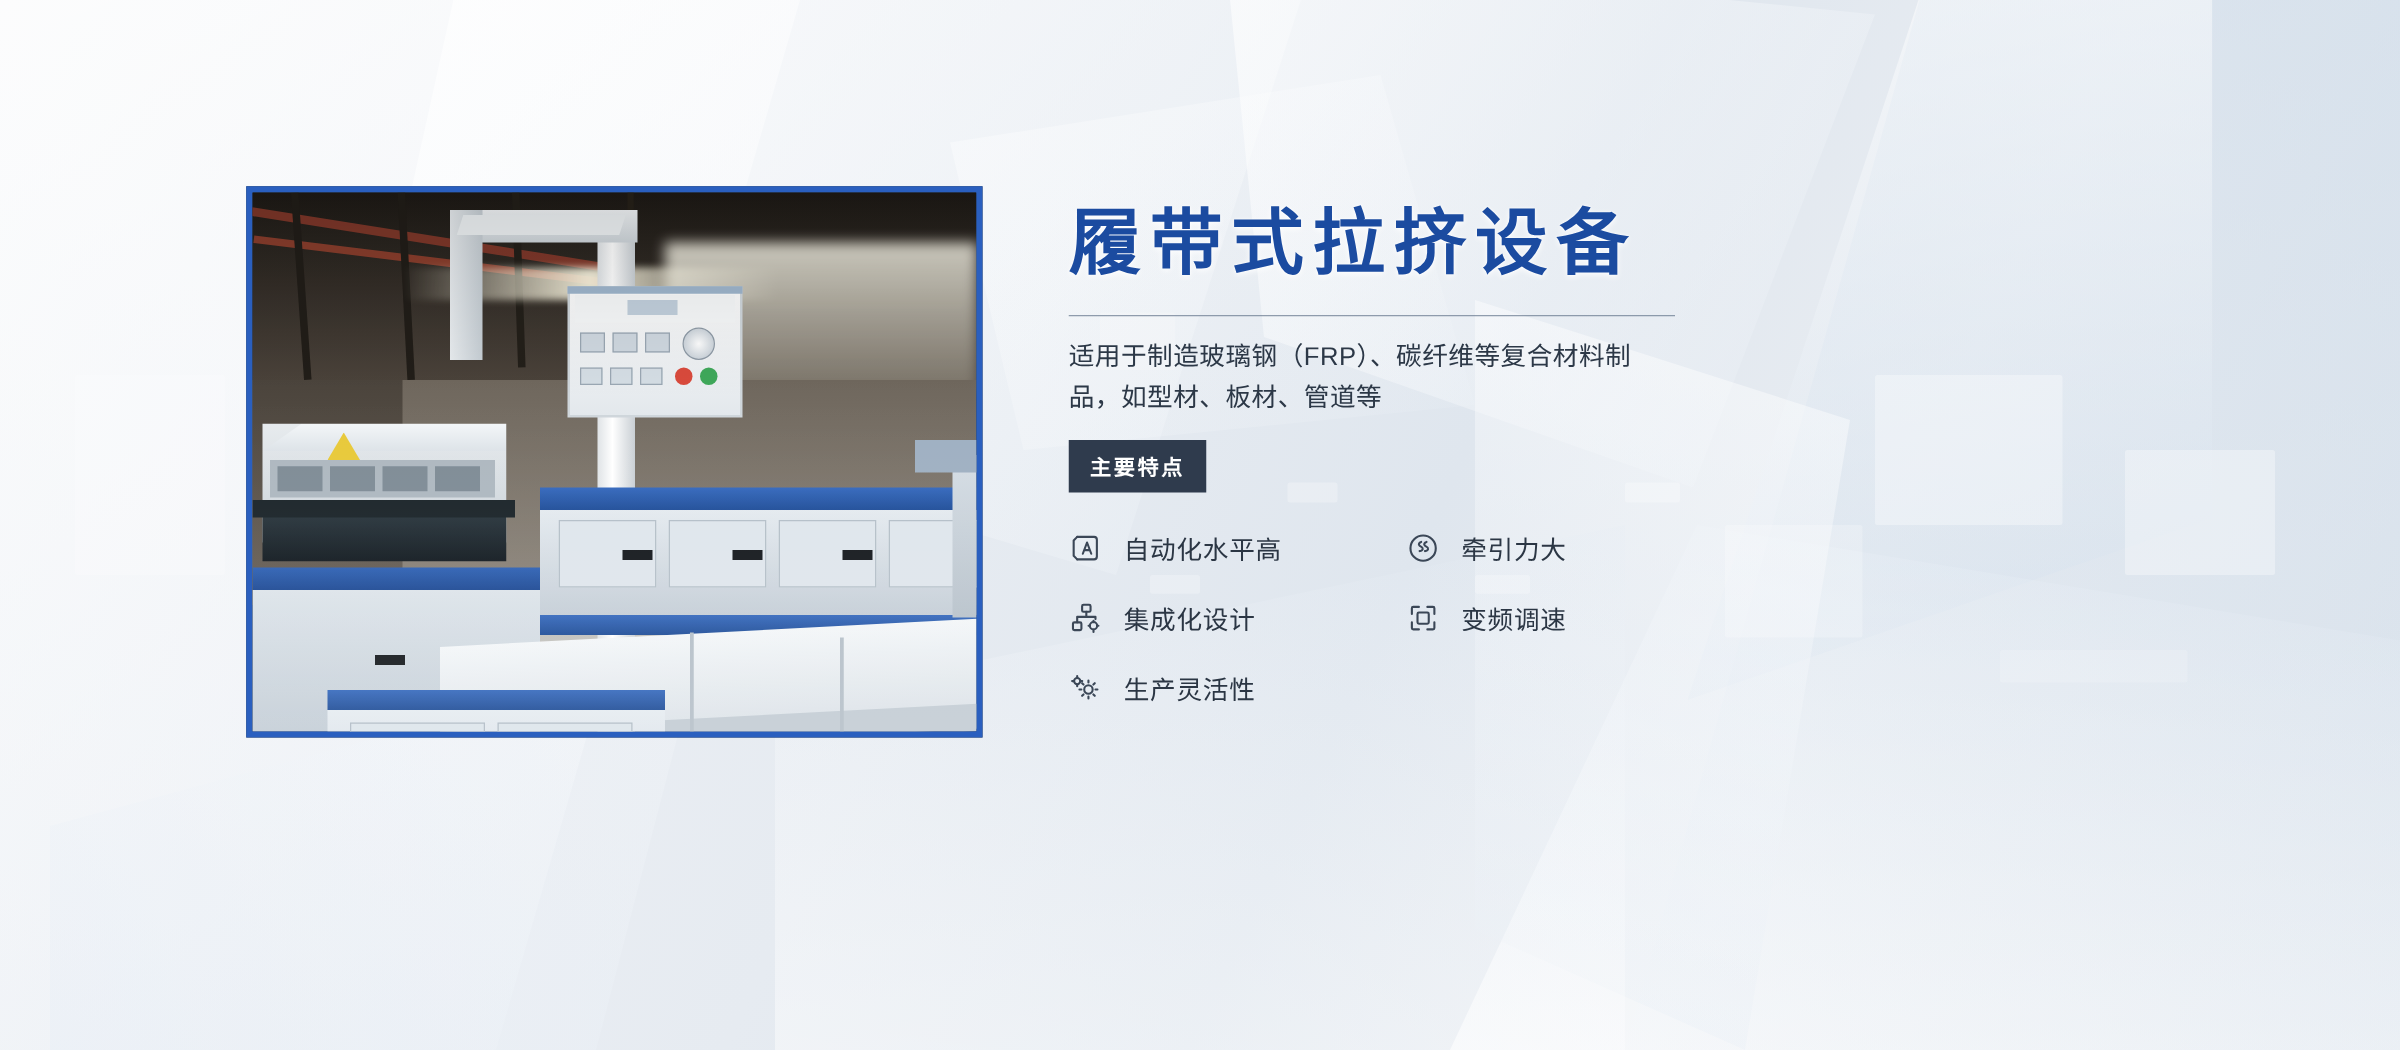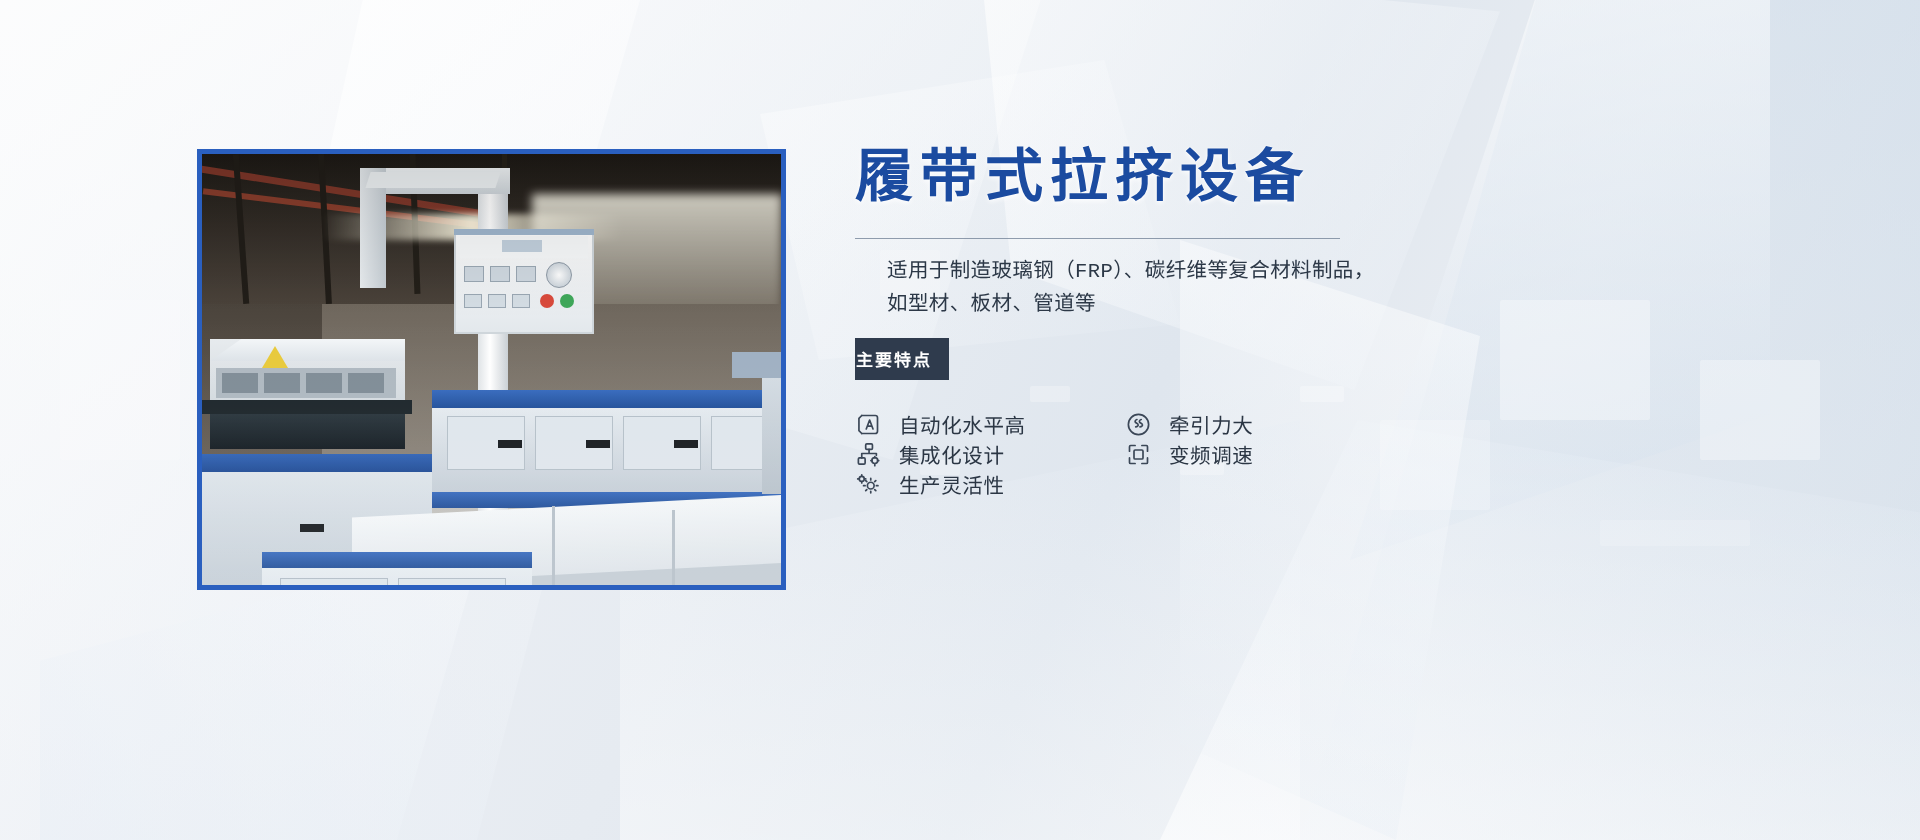--- a/index.html
+++ b/index.html
@@ -55,45 +55,44 @@
   
   #photo-frame {
     position:absolute; left:197px; top:149px; width:589px; height:441px;
     border:5px solid #2a5fbf; background:#1d2a33; overflow:hidden;
   }
   #photo { position:absolute; inset:0; }
 
   .ph { position:absolute; }
 
   
-  #content { position:absolute; left:855px; top:150px; width:500px;font-family:Liberation Mono, monospace; }
+  #content { position:absolute; left:855px; top:164px; width:500px; }
 
   #hero-title {
     font-size:58px; font-weight:bold; color:#1b4ba0;
     letter-spacing:7px; line-height:1.08; white-space:nowrap;
     text-shadow:0 2px 5px rgba(255,255,255,.85),0 0 2px rgba(255,255,255,.9);
   }
 
   #divider { width:485px; height:1px; background:#6e7d93; margin:25px 0 16px 0; opacity:.75; }
 
   #hero-sub {
     font-size:20.5px; color:#2c3847; line-height:1.62; width:490px;
     letter-spacing:.4px;
-    margin-left:32px;
   }
 
   #features-badge {
     display:inline-block; background:#2f3b4d; color:#ffffff;
     font-size:17px; font-weight:bold; letter-spacing:2px;
-    padding:8px 17px 9px 1px; margin-top:17px;
+    padding:8px 17px 9px 17px; margin-top:17px;
   }
 
   #feature-grid {
     margin-top:29px; display:grid;
-    grid-template-columns:270px 1fr; width:500px;
+    grid-template-columns:270px 1fr; row-gap:26px; width:500px;
   }
   .feature-item { display:flex; align-items:center; gap:17px; }
   .feature-icon { width:27px; height:27px; flex:0 0 27px; color:#3b4757; }
   .feature-icon svg { display:block; width:27px; height:27px; }
   .feature-label {
     font-size:20.5px; color:#2b3644; letter-spacing:.6px; white-space:nowrap;
   }
 </style>
 </head>
 <body>

